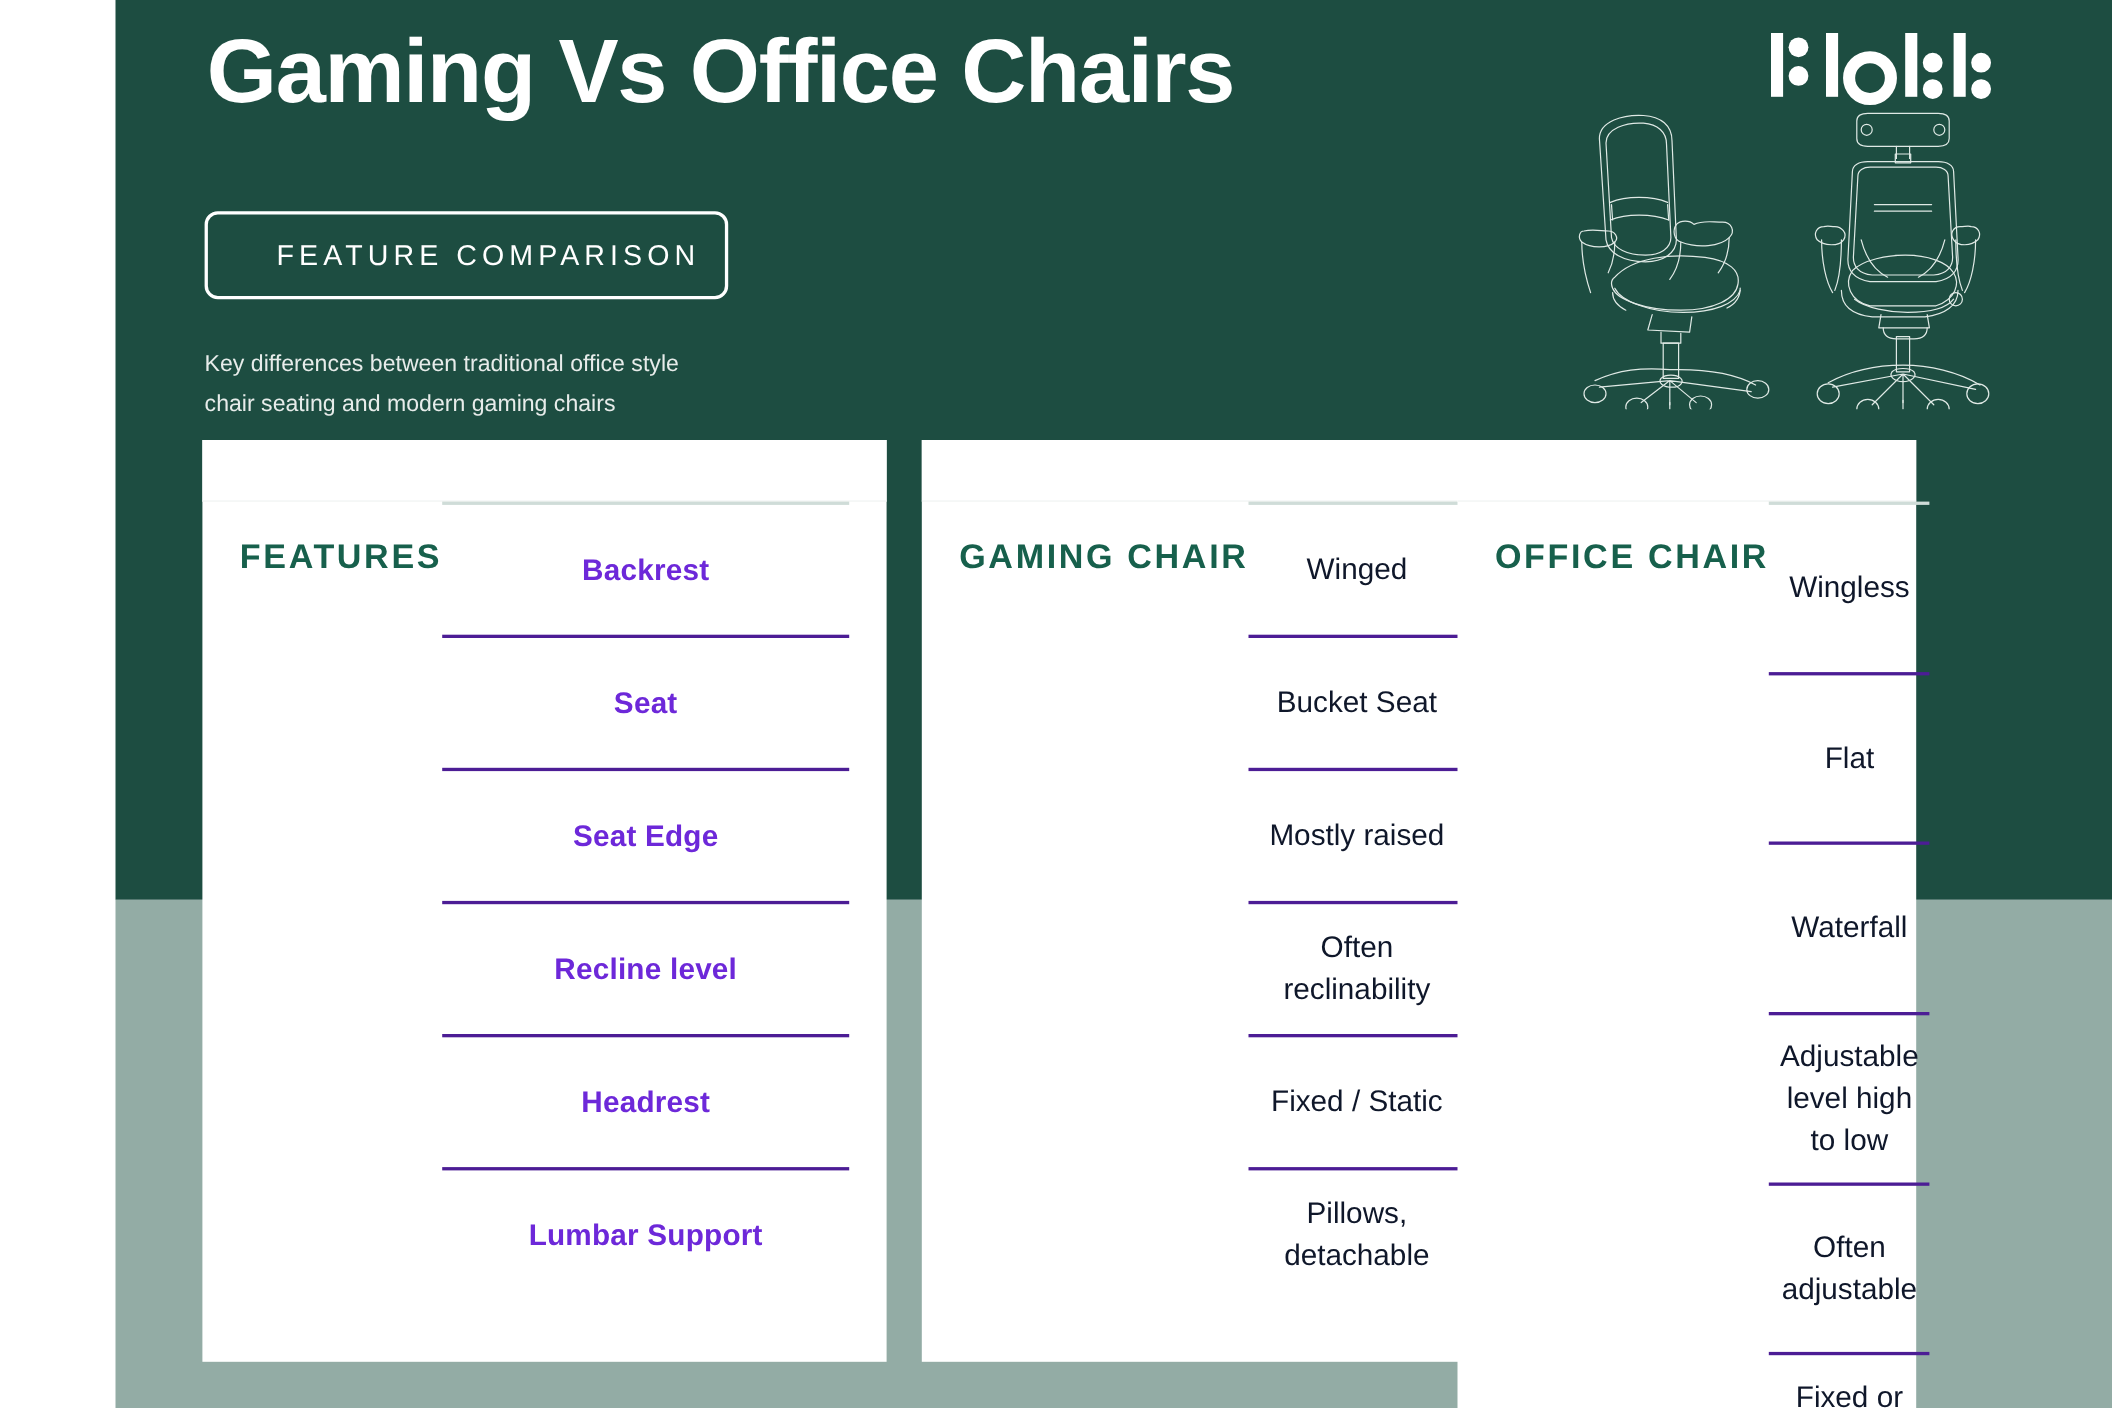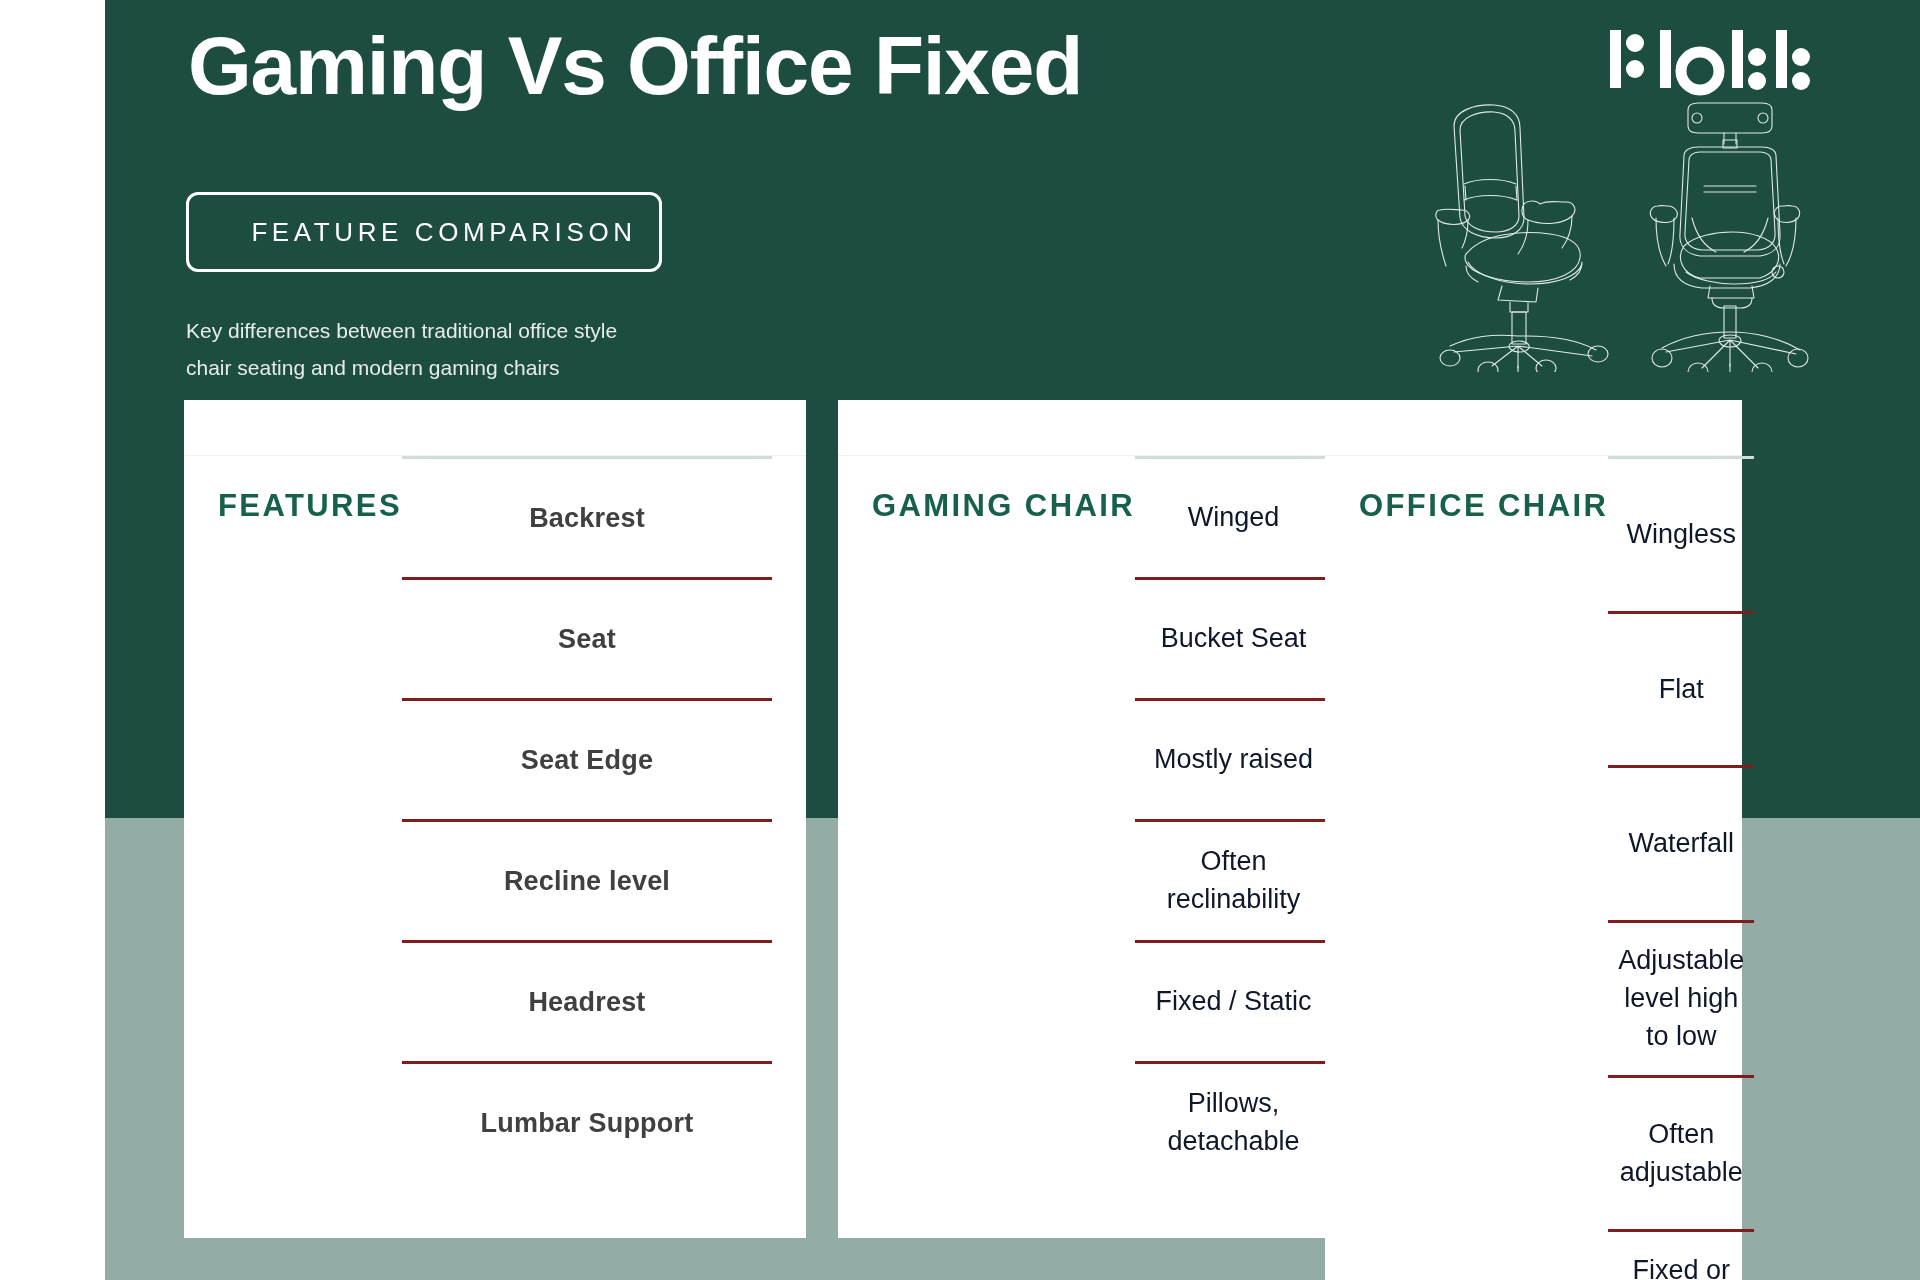--- a/index.html
+++ b/index.html
@@ -120,51 +120,51 @@
   }
 
   .rows { flex:1 1 auto; display:flex; flex-direction:column; }
 
   .row {
     flex:1 1 0;
     display:flex;
     align-items:center;
     justify-content:center;
     text-align:center;
-    border-top:3px solid #7f1d1d;
+    border-top:3px solid #4c1d95;
     padding:0 4px;
   }
   .row:first-child { border-top:3px solid #cfdcd8; }
 
   .row-spacer-bottom {
     flex:0 0 56px;
   }
 
   .feature-label {
-    color:#404040;
+    color:#6d28d9;
     font-size:27px;
     font-weight:bold;
     letter-spacing:0.2px;
   }
   .value-label {
     color:#0f172a;
     font-size:27px;
     font-weight:400;
     line-height:1.4;
   }
 </style>
 </head>
 <body>
 
 <div id="poster">
 
   <div class="bg-dark"></div>
   <div class="bg-sage"></div>
 
-  <h1 class="title">Gaming Vs Office Fixed</h1>
+  <h1 class="title">Gaming Vs Office Chairs</h1>
 
   <div class="badge">
     <span class="badge-label">FEATURE COMPARISON</span>
   </div>
 
   <div class="subtitle">
     <div>Key differences between traditional office style</div>
     <div class="line2">chair seating and modern gaming chairs</div>
   </div>
 

